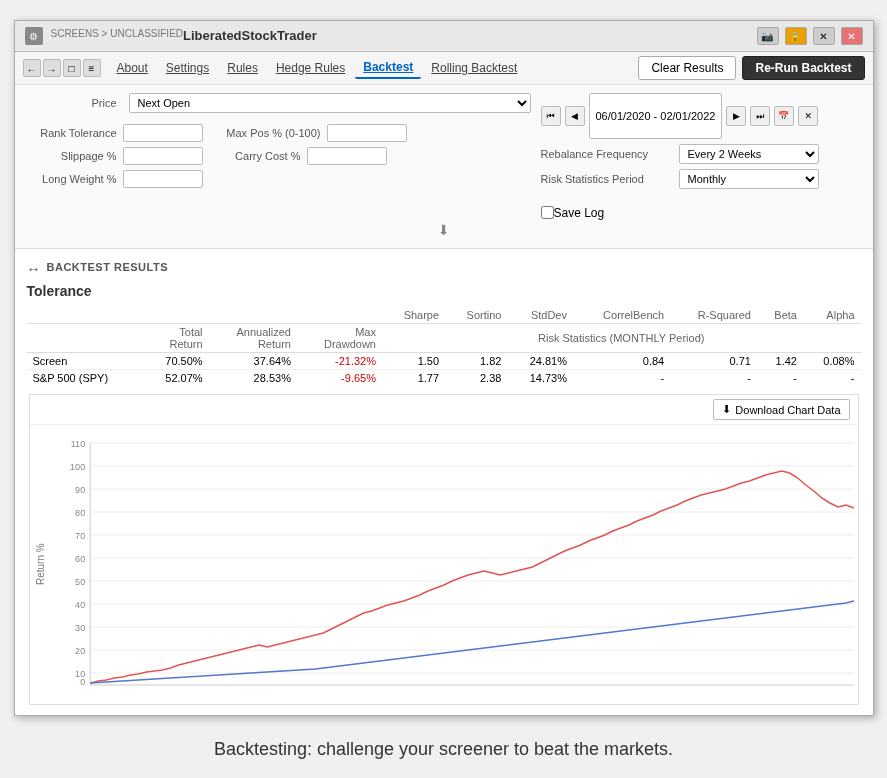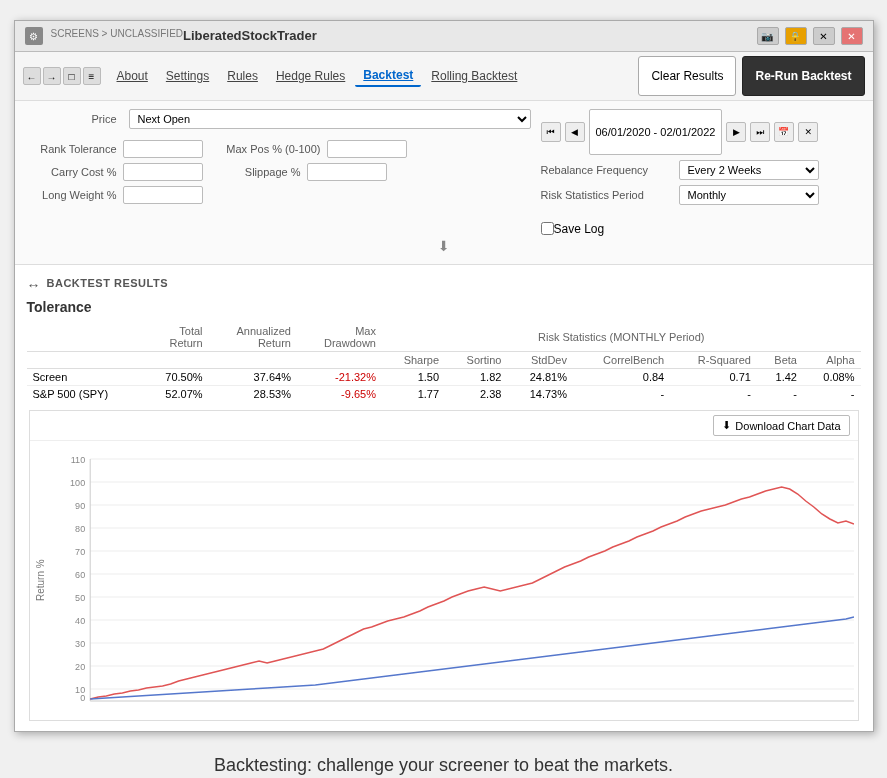--- a/index.html
+++ b/index.html
@@ -101,21 +101,21 @@
     .nav-arrow {
       width: 18px; height: 18px;
       background: #ddd; border: 1px solid #bbb;
       display: flex; align-items: center; justify-content: center;
       font-size: 10px; cursor: pointer; border-radius: 2px;
     }
     .menu-right {
       display: flex; gap: 6px;
     }
     .btn-clear {
-      padding: 12px 12px;
+      padding: 4px 12px;
       background: #fff;
       border: 1px solid #aaa;
       border-radius: 3px;
       cursor: pointer;
       font-size: 12px;
     }
     .btn-rerun {
       padding: 4px 12px;
       background: #333;
       color: #fff;
@@ -368,25 +368,25 @@
             <span class="config-label">Rank Tolerance</span>
             <input type="text" class="config-input" style="">
           </div>
           <div class="config-pair">
             <span class="config-label" style="min-width:110px;">Max Pos % (0-100)</span>
             <input type="text" class="config-input" style="">
           </div>
         </div>
         <div style="display:flex;gap:8px;align-items:center;">
           <div class="config-pair">
-            <span class="config-label" style="min-width:90px;">Carry Cost %</span>
+            <span class="config-label">Slippage %</span>
             <input type="text" class="config-input" style="">
           </div>
           <div class="config-pair">
-            <span class="config-label">Slippage %</span>
+            <span class="config-label" style="min-width:90px;">Carry Cost %</span>
             <input type="text" class="config-input" style="">
           </div>
         </div>
         <div class="config-pair">
           <span class="config-label">Long Weight %</span>
           <input type="text" class="config-input" style="">
         </div>
       </div>
 
       <div style="width:320px;display:flex;flex-direction:column;gap:5px;padding-right:16px;">
@@ -427,39 +427,39 @@
   <div class="results-section">
     <div class="results-header">
       <span class="results-arrow">↔</span>
       <span class="results-title">BACKTEST RESULTS</span>
     </div>
 
     <div class="statistics-label">Tolerance</div>
 
     <table class="stats-table">
       <thead>
-        <tr>
-          <th></th>
-          <th>Total<br>Return</th>
-          <th>Annualized<br>Return</th>
-          <th>Max<br>Drawdown</th>
-          <th colspan="7" style="text-align:center;" class="risk-header">Risk Statistics (MONTHLY Period)</th>
-        </tr>
         <tr>
           <th></th>
           <th></th>
           <th></th>
           <th></th>
           <th>Sharpe</th>
           <th>Sortino</th>
           <th>StdDev</th>
           <th>CorrelBench</th>
           <th>R-Squared</th>
           <th>Beta</th>
           <th>Alpha</th>
+        </tr>
+        <tr>
+          <th></th>
+          <th>Total<br>Return</th>
+          <th>Annualized<br>Return</th>
+          <th>Max<br>Drawdown</th>
+          <th colspan="7" style="text-align:center;" class="risk-header">Risk Statistics (MONTHLY Period)</th>
         </tr>
       </thead>
       <tbody id="stats-tbody">
       <tr>
             <td>Screen</td>
             <td>70.50%</td>
             <td>37.64%</td>
             <td style="color: rgb(204, 0, 0);">-21.32%</td>
             <td>1.50</td>
             <td>1.82</td>

